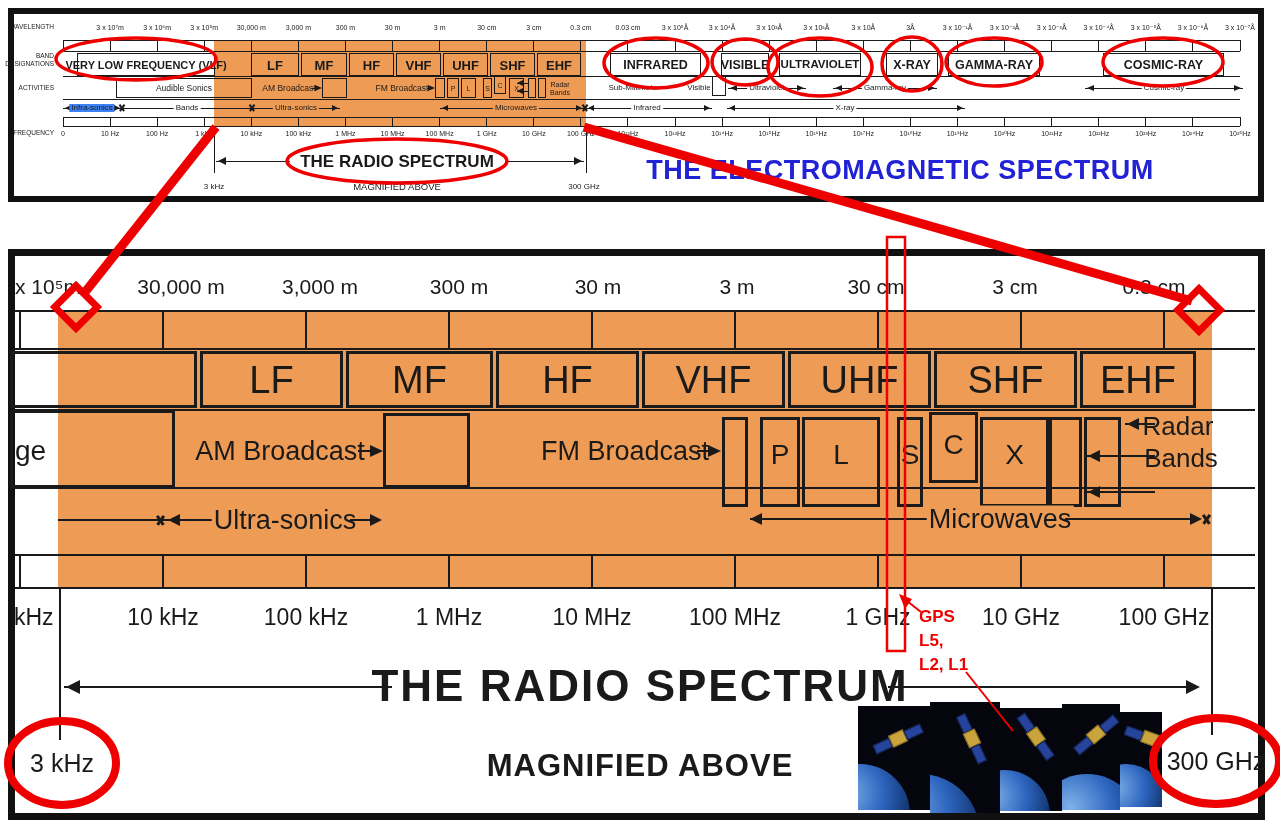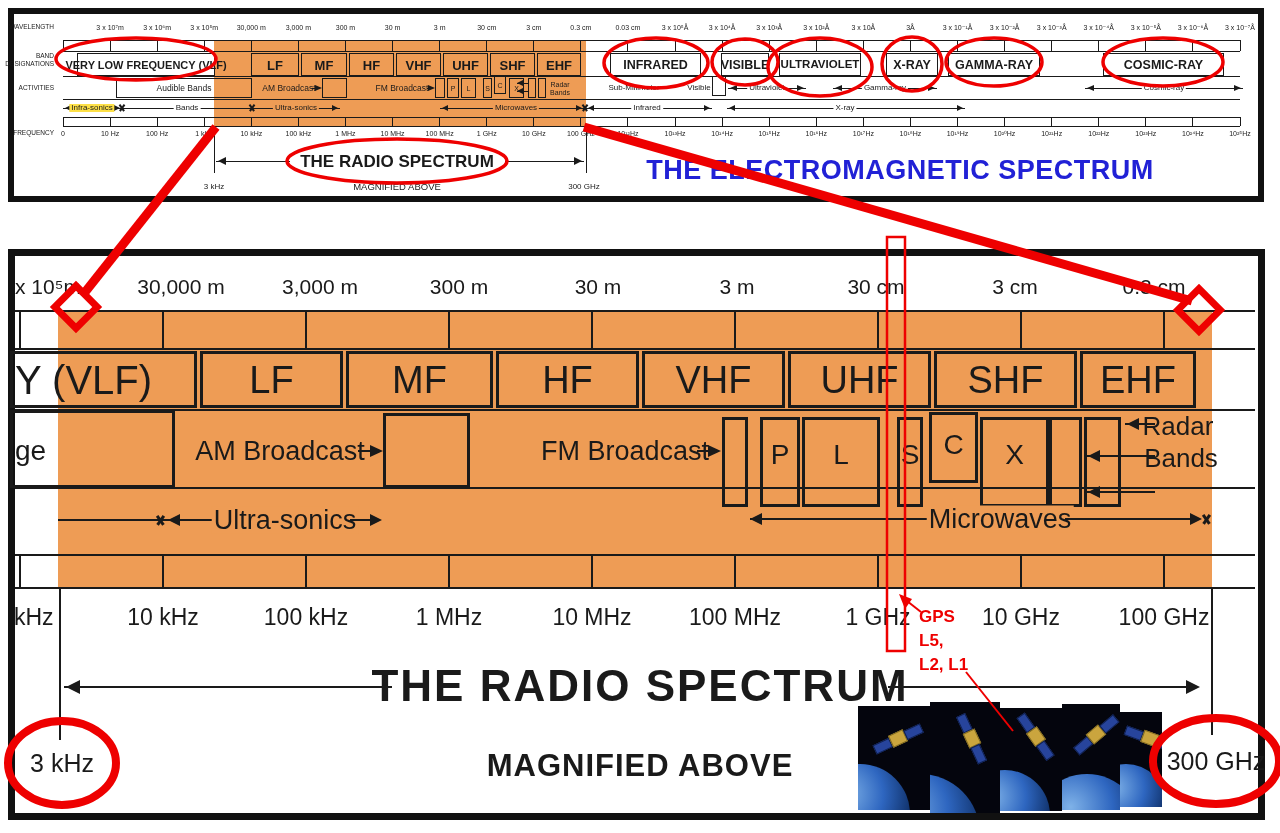--- a/index.html
+++ b/index.html
@@ -218,21 +218,21 @@
     <div class="lbl b" style="position: absolute; box-sizing: border-box; left: 745px; top: 64.5px; font-size: 12.5px;">VISIBLE</div>
     <div style="position: absolute; box-sizing: border-box; left: 779px; top: 53px; width: 82px; height: 23px; border: 1.5px solid rgb(26, 26, 26);"></div>
     <div class="lbl b" style="position: absolute; box-sizing: border-box; left: 820px; top: 64.5px; font-size: 11.5px;">ULTRAVIOLET</div>
     <div style="position: absolute; box-sizing: border-box; left: 886px; top: 53px; width: 52px; height: 23px; border: 1.5px solid rgb(26, 26, 26);"></div>
     <div class="lbl b" style="position: absolute; box-sizing: border-box; left: 912px; top: 64.5px; font-size: 12.5px;">X-RAY</div>
     <div style="position: absolute; box-sizing: border-box; left: 948px; top: 53px; width: 92px; height: 23px; border: 1.5px solid rgb(26, 26, 26);"></div>
     <div class="lbl b" style="position: absolute; box-sizing: border-box; left: 994px; top: 64.5px; font-size: 12.5px;">GAMMA-RAY</div>
     <div style="position: absolute; box-sizing: border-box; left: 1103px; top: 53px; width: 121px; height: 23px; border: 1.5px solid rgb(26, 26, 26);"></div>
     <div class="lbl b" style="position: absolute; box-sizing: border-box; left: 1163.5px; top: 64.5px; font-size: 12.5px;">COSMIC-RAY</div>
     <div style="position: absolute; box-sizing: border-box; left: 116px; top: 78px; width: 136px; height: 20px; border: 1px solid rgb(26, 26, 26);"></div>
-    <div class="lbl" style="position: absolute; box-sizing: border-box; left: 184px; top: 88px; font-size: 8.5px;">Audible Bands</div>
+    <div class="lbl" style="position: absolute; box-sizing: border-box; left: 184px; top: 88px; font-size: 8.5px;">Audible Sonics</div>
     <div class="lbl" style="position: absolute; box-sizing: border-box; left: 289px; top: 88px; font-size: 8.5px;">AM Broadcast</div>
     <div style="position: absolute; box-sizing: border-box; left: 312px; top: 87.5px; width: 6px; height: 1px; background: rgb(26, 26, 26);"></div>
     <div style="position: absolute; box-sizing: border-box; left: 315px; top: 84.5px; width: 0px; height: 0px; border-top: 3.5px solid transparent; border-right: none; border-bottom: 3.5px solid transparent; border-left: 7px solid rgb(26, 26, 26); border-image: initial;"></div>
     <div style="position: absolute; box-sizing: border-box; left: 322px; top: 78px; width: 25px; height: 20px; border: 1px solid rgb(26, 26, 26);"></div>
     <div class="lbl" style="position: absolute; box-sizing: border-box; left: 402px; top: 88px; font-size: 8.5px;">FM Broadcast</div>
     <div style="position: absolute; box-sizing: border-box; left: 427px; top: 87.5px; width: 4px; height: 1px; background: rgb(26, 26, 26);"></div>
     <div style="position: absolute; box-sizing: border-box; left: 428px; top: 84.5px; width: 0px; height: 0px; border-top: 3.5px solid transparent; border-right: none; border-bottom: 3.5px solid transparent; border-left: 7px solid rgb(26, 26, 26); border-image: initial;"></div>
     <div style="position: absolute; box-sizing: border-box; left: 435px; top: 78px; width: 10px; height: 20px; border: 1px solid rgb(26, 26, 26);"></div>
     <div style="position: absolute; box-sizing: border-box; left: 447px; top: 78px; width: 12px; height: 20px; border: 1px solid rgb(26, 26, 26);"></div>
     <div class="lbl" style="position: absolute; box-sizing: border-box; left: 453px; top: 88px; font-size: 7px;">P</div>
@@ -263,21 +263,21 @@
     <div style="position: absolute; box-sizing: border-box; left: 835px; top: 84.5px; width: 0px; height: 0px; border-top: 3.5px solid transparent; border-right: 7px solid rgb(26, 26, 26); border-bottom: 3.5px solid transparent; border-left: none; border-image: initial;"></div>
     <div style="position: absolute; box-sizing: border-box; left: 928px; top: 84.5px; width: 0px; height: 0px; border-top: 3.5px solid transparent; border-right: none; border-bottom: 3.5px solid transparent; border-left: 7px solid rgb(26, 26, 26); border-image: initial;"></div>
     <div class="lbl" style="position: absolute; box-sizing: border-box; left: 885px; top: 88px; font-size: 8px; background: rgb(255, 255, 255);">Gamma-ray</div>
     <div style="position: absolute; box-sizing: border-box; left: 1085px; top: 87.5px; width: 158px; height: 1px; background: rgb(26, 26, 26);"></div>
     <div style="position: absolute; box-sizing: border-box; left: 1087px; top: 84.5px; width: 0px; height: 0px; border-top: 3.5px solid transparent; border-right: 7px solid rgb(26, 26, 26); border-bottom: 3.5px solid transparent; border-left: none; border-image: initial;"></div>
     <div style="position: absolute; box-sizing: border-box; left: 1234px; top: 84.5px; width: 0px; height: 0px; border-top: 3.5px solid transparent; border-right: none; border-bottom: 3.5px solid transparent; border-left: 7px solid rgb(26, 26, 26); border-image: initial;"></div>
     <div class="lbl" style="position: absolute; box-sizing: border-box; left: 1164px; top: 88px; font-size: 8px; background: rgb(255, 255, 255);">Cosmic-ray</div>
     <div style="position: absolute; box-sizing: border-box; left: 63px; top: 107.5px; width: 59px; height: 1px; background: rgb(26, 26, 26);"></div>
     <div style="position: absolute; box-sizing: border-box; left: 65px; top: 105px; width: 0px; height: 0px; border-top: 3px solid transparent; border-right: 6px solid rgb(26, 26, 26); border-bottom: 3px solid transparent; border-left: none; border-image: initial;"></div>
     <div style="position: absolute; box-sizing: border-box; left: 114px; top: 105px; width: 0px; height: 0px; border-top: 3px solid transparent; border-right: none; border-bottom: 3px solid transparent; border-left: 6px solid rgb(26, 26, 26); border-image: initial;"></div>
-    <div class="lbl" style="position: absolute; box-sizing: border-box; left: 92px; top: 108px; font-size: 8px; background: #fde047;">Infra-sonics</div>
+    <div class="lbl" style="position: absolute; box-sizing: border-box; left: 92px; top: 108px; font-size: 8px; background: #3b82f6;">Infra-sonics</div>
     <div style="position: absolute; box-sizing: border-box; left: 122px; top: 107.5px; width: 130px; height: 1px; background: rgb(26, 26, 26);"></div>
     <div style="position: absolute; box-sizing: border-box; left: 118px; top: 107.25px; width: 8px; height: 1.5px; background: rgb(26, 26, 26); transform: rotate(55deg);"></div>
     <div style="position: absolute; box-sizing: border-box; left: 118px; top: 107.25px; width: 8px; height: 1.5px; background: rgb(26, 26, 26); transform: rotate(-55deg);"></div>
     <div class="lbl" style="position: absolute; box-sizing: border-box; left: 187px; top: 108px; font-size: 8px; background: rgb(255, 255, 255);">Bands</div>
     <div style="position: absolute; box-sizing: border-box; left: 252px; top: 107.5px; width: 88px; height: 1px; background: rgb(26, 26, 26);"></div>
     <div style="position: absolute; box-sizing: border-box; left: 248px; top: 107.25px; width: 8px; height: 1.5px; background: rgb(26, 26, 26); transform: rotate(55deg);"></div>
     <div style="position: absolute; box-sizing: border-box; left: 248px; top: 107.25px; width: 8px; height: 1.5px; background: rgb(26, 26, 26); transform: rotate(-55deg);"></div>
     <div style="position: absolute; box-sizing: border-box; left: 332px; top: 105px; width: 0px; height: 0px; border-top: 3px solid transparent; border-right: none; border-bottom: 3px solid transparent; border-left: 6px solid rgb(26, 26, 26); border-image: initial;"></div>
     <div class="lbl" style="position: absolute; box-sizing: border-box; left: 296px; top: 108px; font-size: 8px; background: rgb(238, 156, 85);">Ultra-sonics</div>
     <div style="position: absolute; box-sizing: border-box; left: 440px; top: 107.5px; width: 144px; height: 1px; background: rgb(26, 26, 26);"></div>
@@ -340,21 +340,20 @@
     <div class="lbl la" style="position: absolute; box-sizing: border-box; left: 12px; top: 617px; font-size: 23px;">kHz</div>
     <div class="lbl" style="position: absolute; box-sizing: border-box; left: 163px; top: 617px; font-size: 23px;">10 kHz</div>
     <div class="lbl" style="position: absolute; box-sizing: border-box; left: 306px; top: 617px; font-size: 23px;">100 kHz</div>
     <div class="lbl" style="position: absolute; box-sizing: border-box; left: 449px; top: 617px; font-size: 23px;">1 MHz</div>
     <div class="lbl" style="position: absolute; box-sizing: border-box; left: 592px; top: 617px; font-size: 23px;">10 MHz</div>
     <div class="lbl" style="position: absolute; box-sizing: border-box; left: 735px; top: 617px; font-size: 23px;">100 MHz</div>
     <div class="lbl" style="position: absolute; box-sizing: border-box; left: 878px; top: 617px; font-size: 23px;">1 GHz</div>
     <div class="lbl" style="position: absolute; box-sizing: border-box; left: 1021px; top: 617px; font-size: 23px;">10 GHz</div>
     <div class="lbl" style="position: absolute; box-sizing: border-box; left: 1164px; top: 617px; font-size: 23px;">100 GHz</div>
     <div style="position: absolute; box-sizing: border-box; left: 10px; top: 351px; width: 187px; height: 57px; border: 3px solid rgb(26, 26, 26);"></div>
-    <div class="lbl la" style="position: absolute; box-sizing: border-box; left: 13px; top: 380px; font-size: 40px;">Y (VLF)</div>
     <div style="position: absolute; box-sizing: border-box; left: 200px; top: 351px; width: 143px; height: 57px; border: 3px solid rgb(26, 26, 26);"></div>
     <div class="lbl" style="position: absolute; box-sizing: border-box; left: 271.5px; top: 380px; font-size: 38px;">LF</div>
     <div style="position: absolute; box-sizing: border-box; left: 346px; top: 351px; width: 147px; height: 57px; border: 3px solid rgb(26, 26, 26);"></div>
     <div class="lbl" style="position: absolute; box-sizing: border-box; left: 419.5px; top: 380px; font-size: 38px;">MF</div>
     <div style="position: absolute; box-sizing: border-box; left: 496px; top: 351px; width: 143px; height: 57px; border: 3px solid rgb(26, 26, 26);"></div>
     <div class="lbl" style="position: absolute; box-sizing: border-box; left: 567.5px; top: 380px; font-size: 38px;">HF</div>
     <div style="position: absolute; box-sizing: border-box; left: 642px; top: 351px; width: 143px; height: 57px; border: 3px solid rgb(26, 26, 26);"></div>
     <div class="lbl" style="position: absolute; box-sizing: border-box; left: 713.5px; top: 380px; font-size: 38px;">VHF</div>
     <div style="position: absolute; box-sizing: border-box; left: 788px; top: 351px; width: 143px; height: 57px; border: 3px solid rgb(26, 26, 26);"></div>
     <div class="lbl" style="position: absolute; box-sizing: border-box; left: 859.5px; top: 380px; font-size: 38px;">UHF</div>

